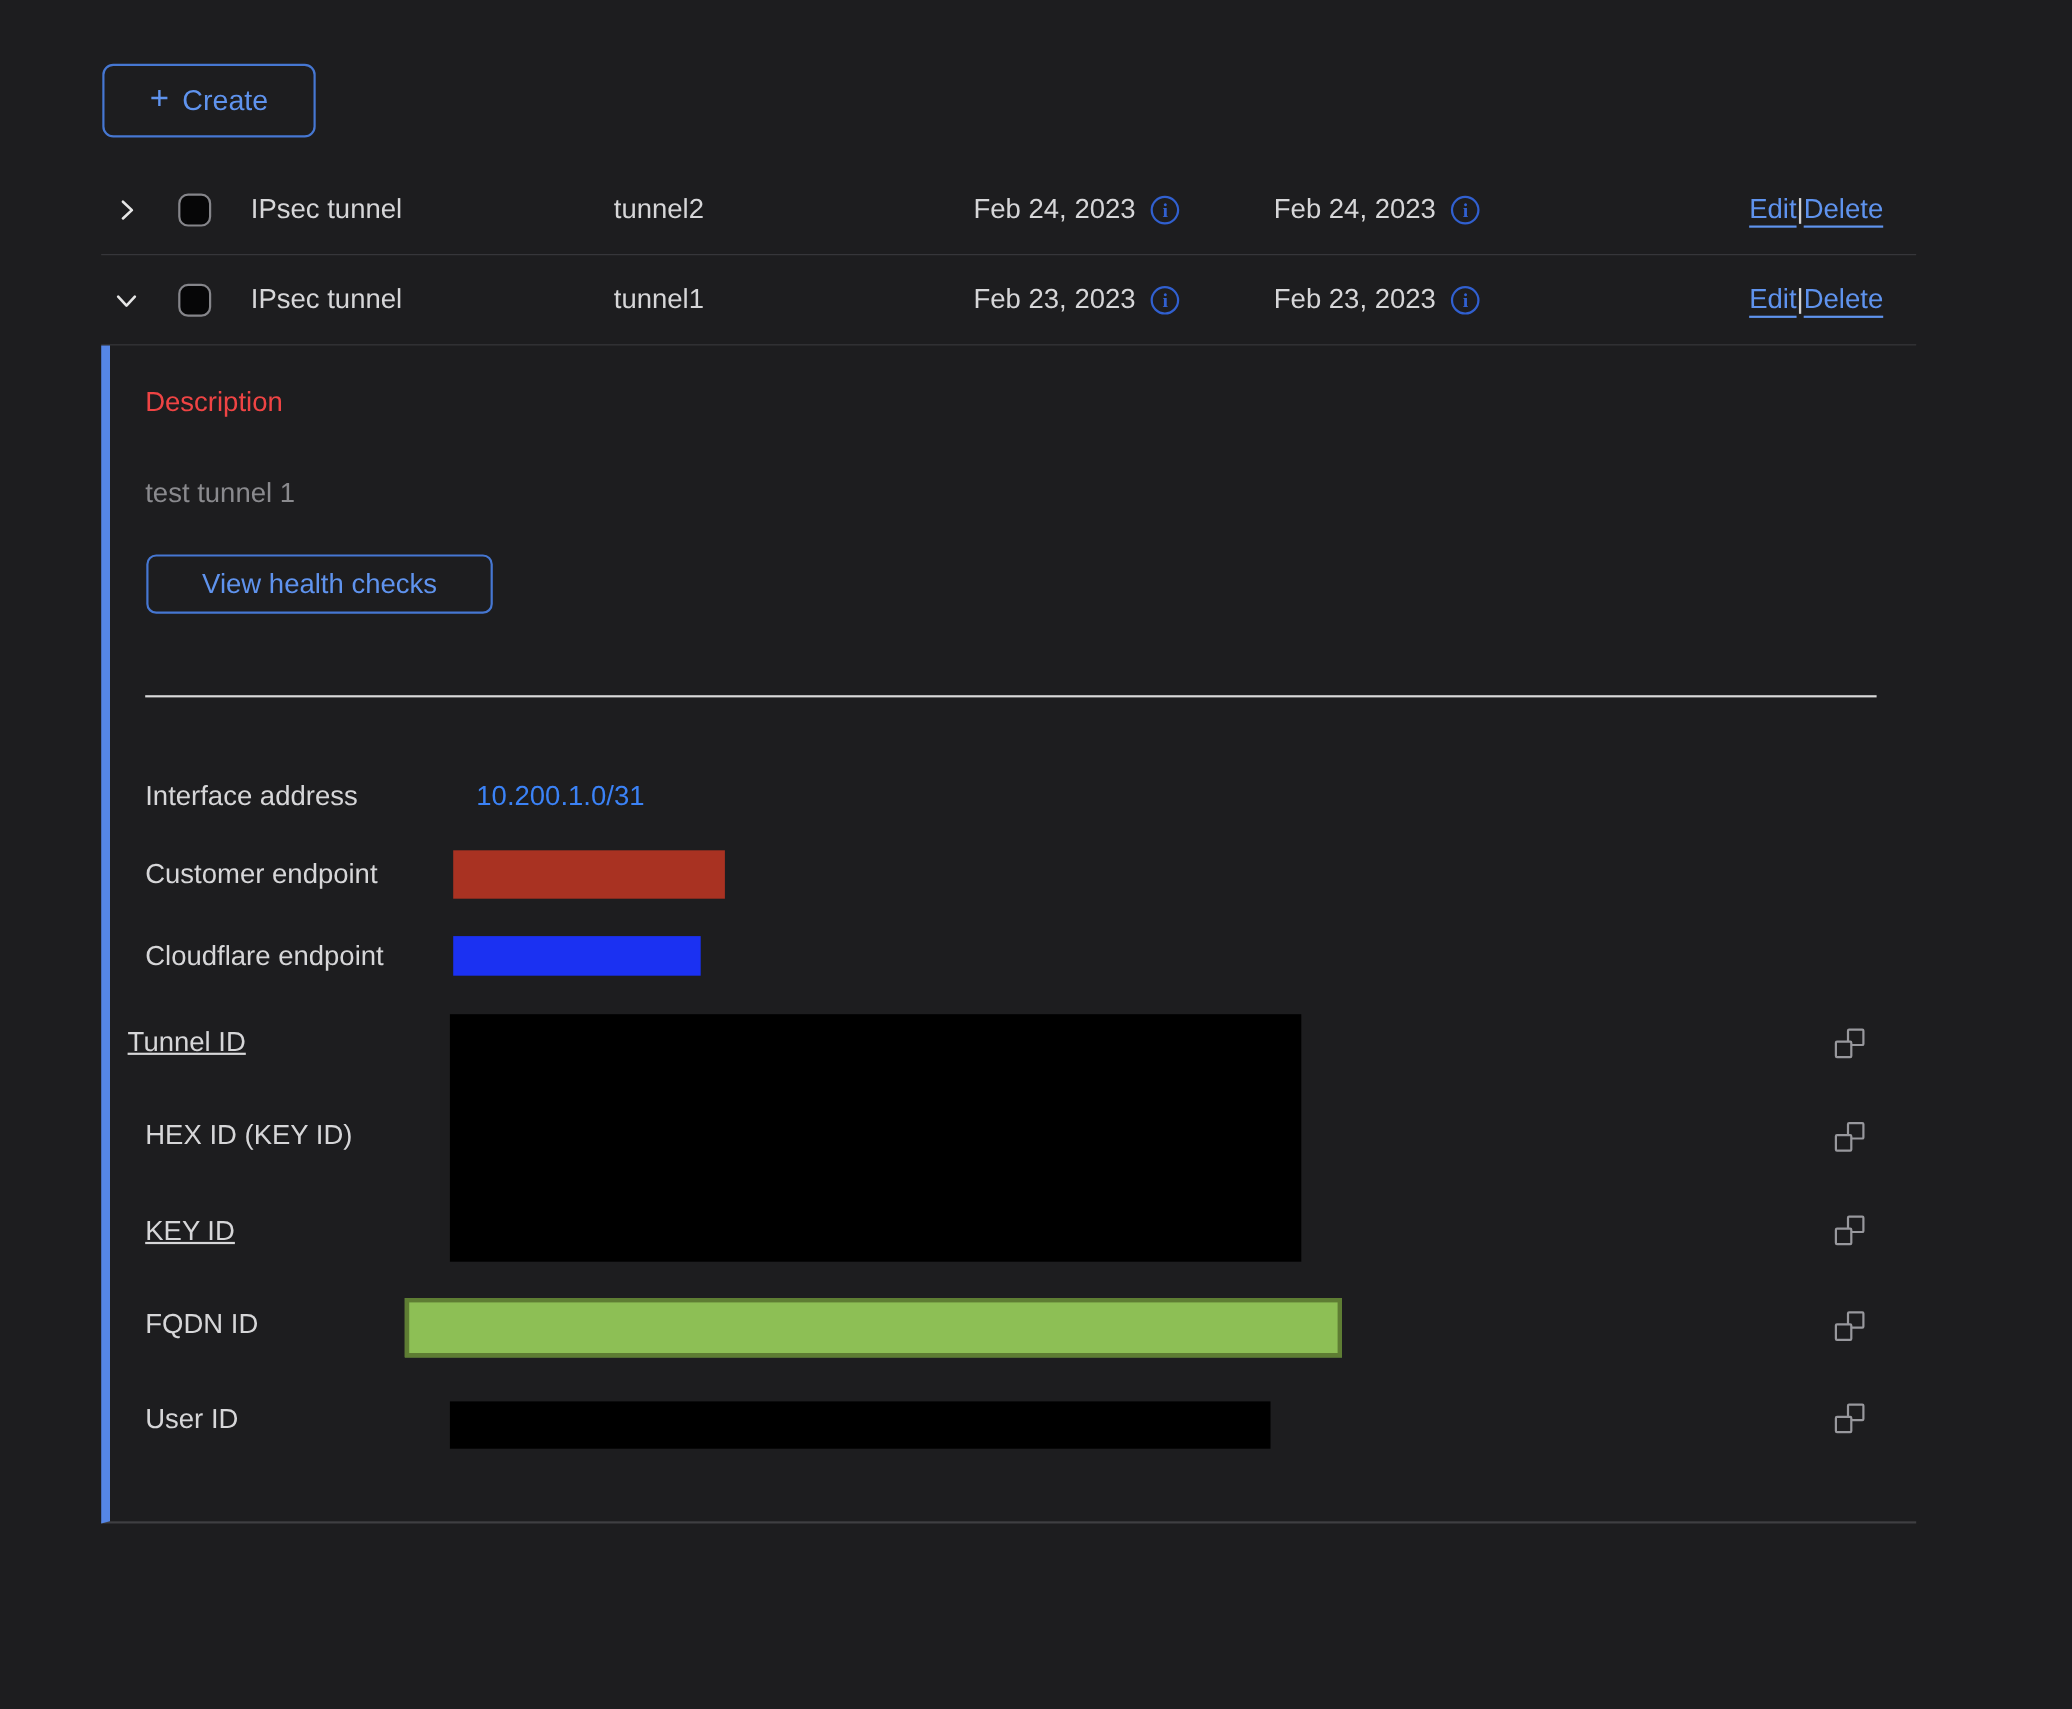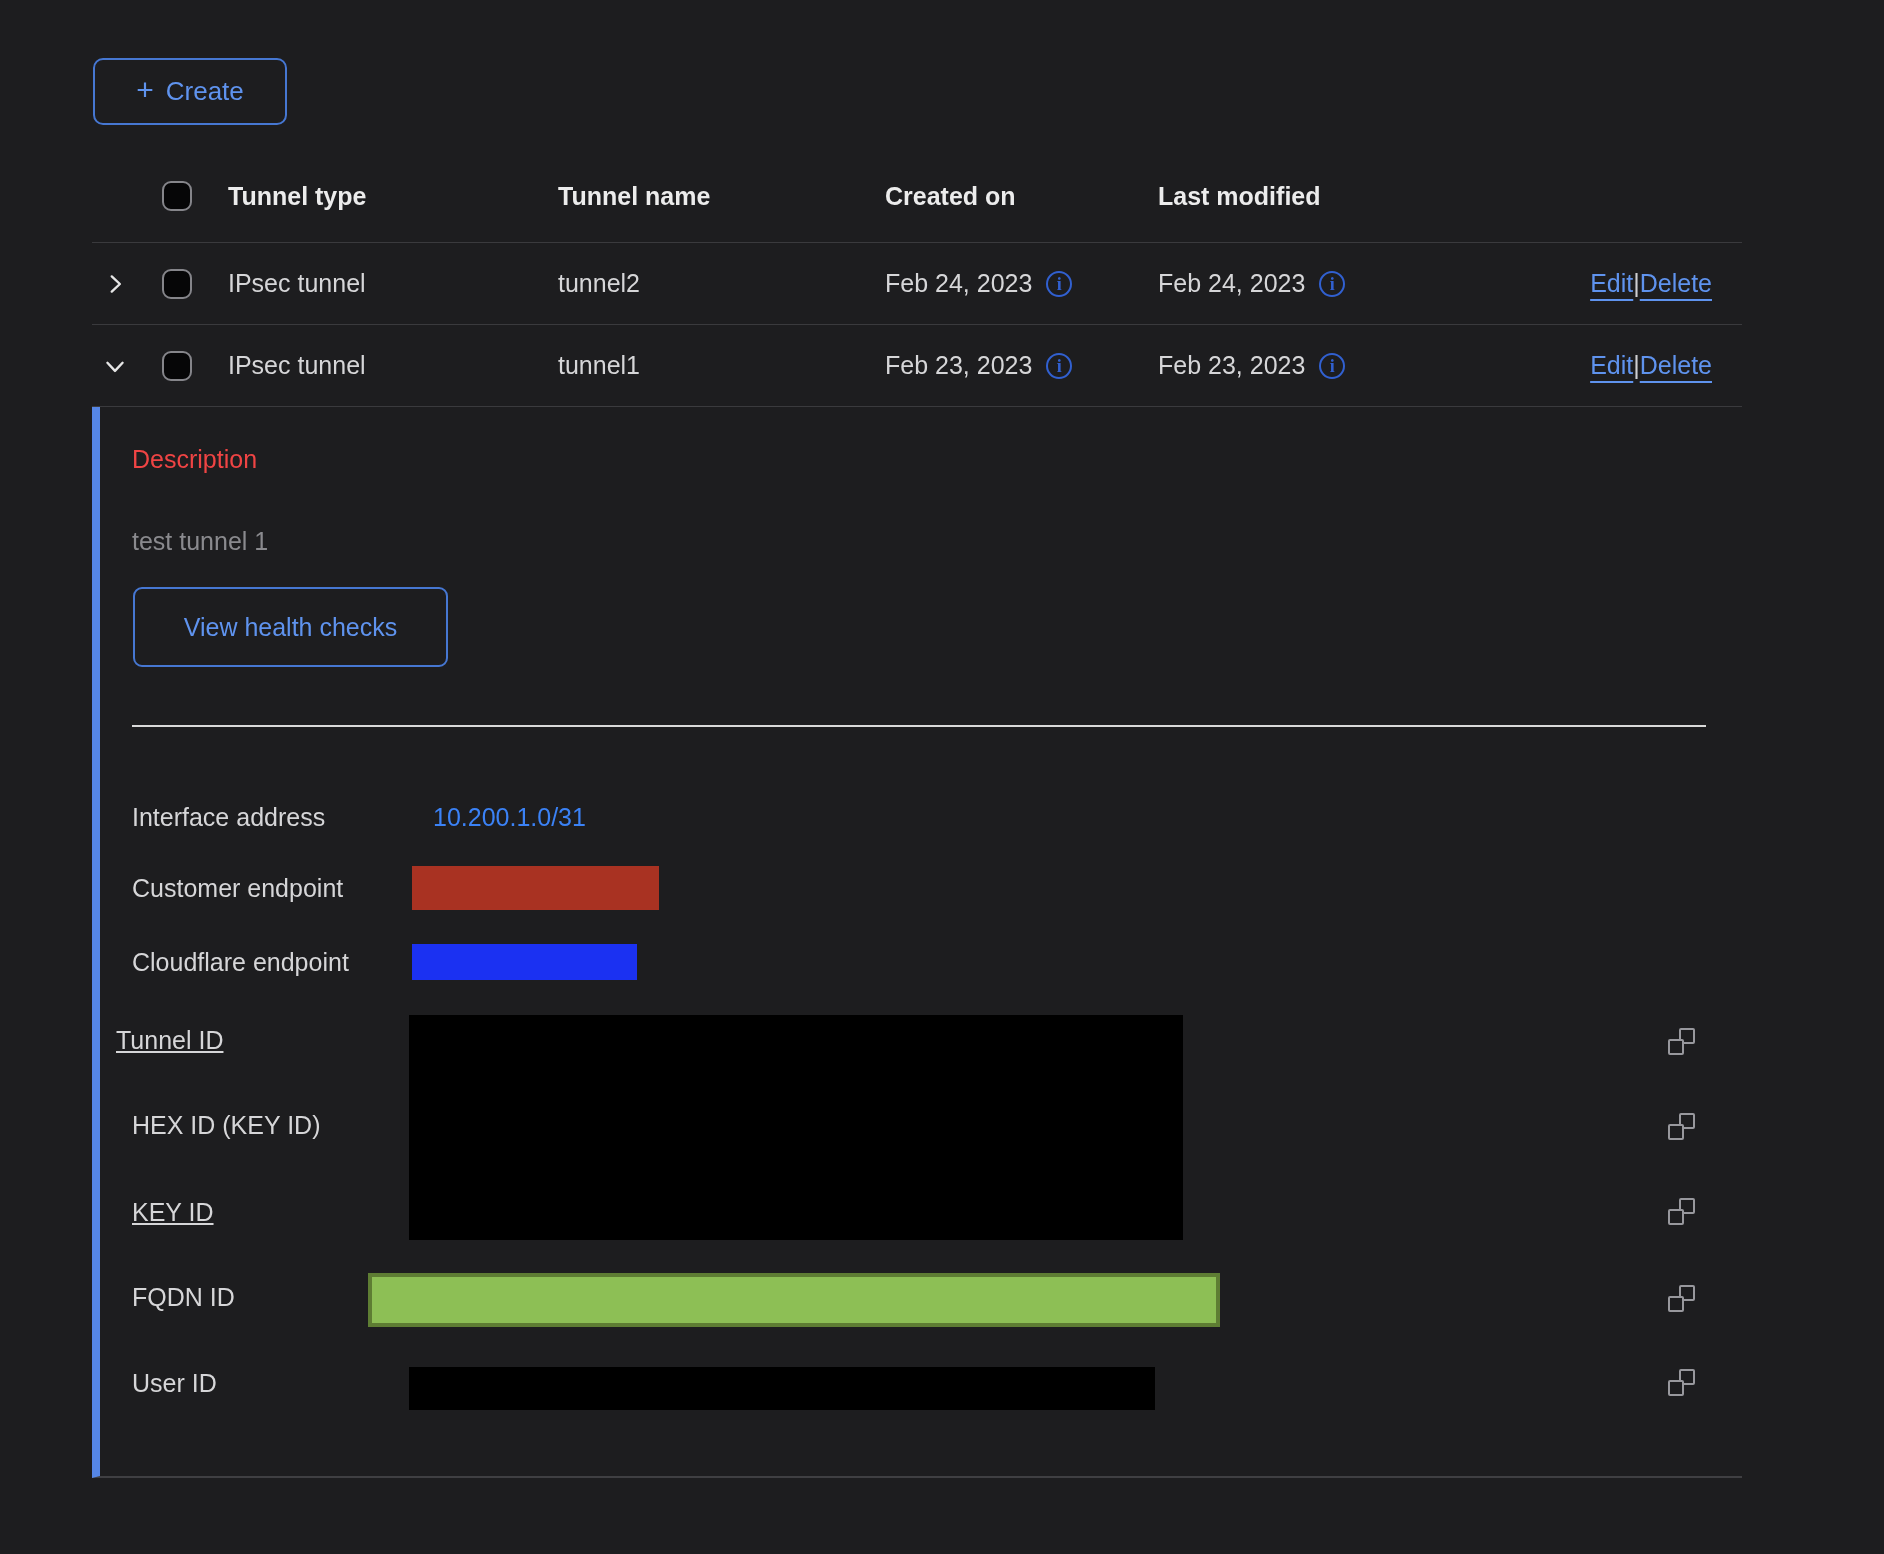--- a/index.html
+++ b/index.html
@@ -75,21 +75,21 @@
   .detail {
     position: relative;
     width: 1650px; height: 1071px;
     border-left: 8px solid var(--bar_blue);
     border-bottom: 2px solid #3f3f42;
   }
   .detail .abs { position: absolute; }
   .detail-title { left: 32px; top: 38px; font-size: 25px; color: #ef4444; font-weight: 500; }
   .detail-desc { left: 32px; top: 120px; font-size: 25px; color: #8a8a8e; }
   .health-btn {
-    left: 33px; top: 180px; width: 315px; height: 80px;
+    left: 33px; top: 190px; width: 315px; height: 54px;
     background: transparent;
     border: 2px solid var(--accent_border);
     border-radius: 9px;
     color: var(--accent); font-size: 25px;
     font-family: "Liberation Sans", sans-serif;
     cursor: pointer;
   }
   .hr-light { left: 32px; top: 318px; width: 1574px; height: 2px; background: #d9d9d9; }
 
   .field-label { font-size: 25px; color: #d6d6d8; white-space: nowrap; }
@@ -123,31 +123,20 @@
 
 <div class="app">
 
   <button class="create-btn">
     <span class="plus">+</span>
     <span>Create</span>
   </button>
 
   <div class="table">
 
-    <div class="trow thead">
-      <div class="col-exp"></div>
-      <div class="col-check">
-        <span class="checkbox"></span>
-      </div>
-      <div class="col-type">Tunnel type</div>
-      <div class="col-name">Tunnel name</div>
-      <div class="col-created">Created on</div>
-      <div class="col-modified">Last modified</div>
-      <div class="col-actions"></div>
-    </div>
 
     <div class="trow tbody-row">
       <div class="col-exp">
         <span class="chev">
           <svg width="26" height="26" viewBox="0 0 24 24" fill="none" stroke="#e6e6e6" stroke-width="2.2" stroke-linecap="round" stroke-linejoin="round">
               <polyline points="9,5 16.5,12 9,19"></polyline>
             </svg>
         </span>
       </div>
       <div class="col-check">

